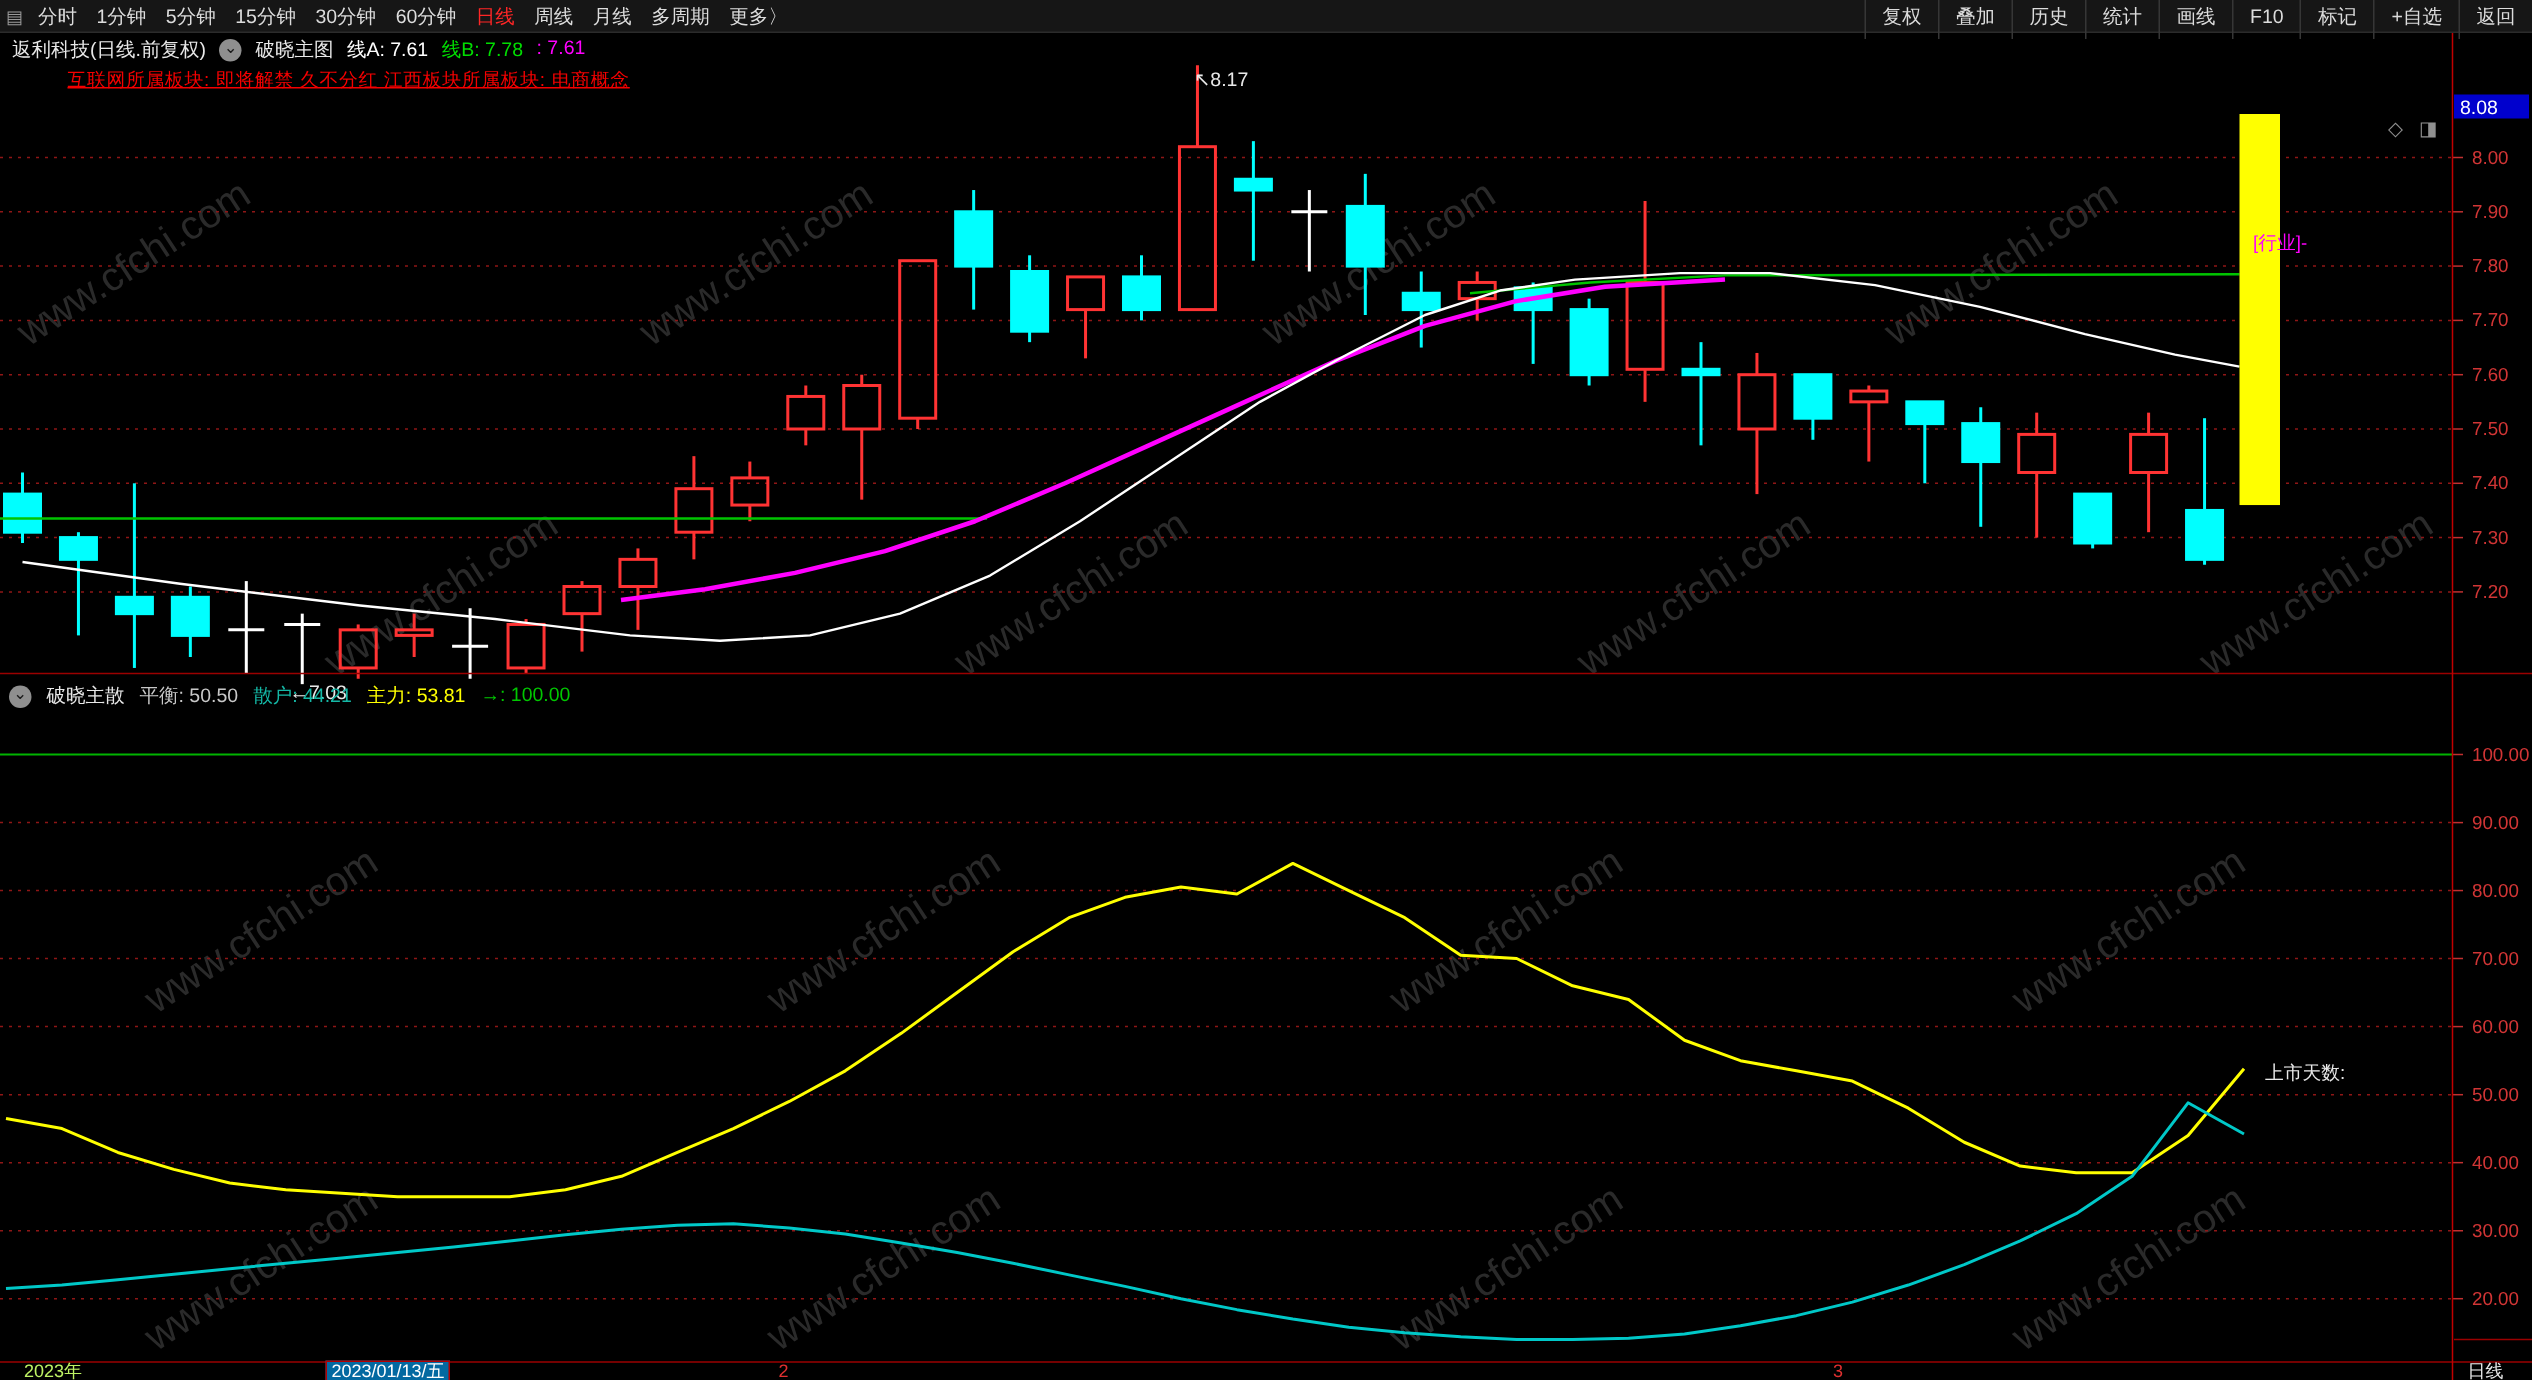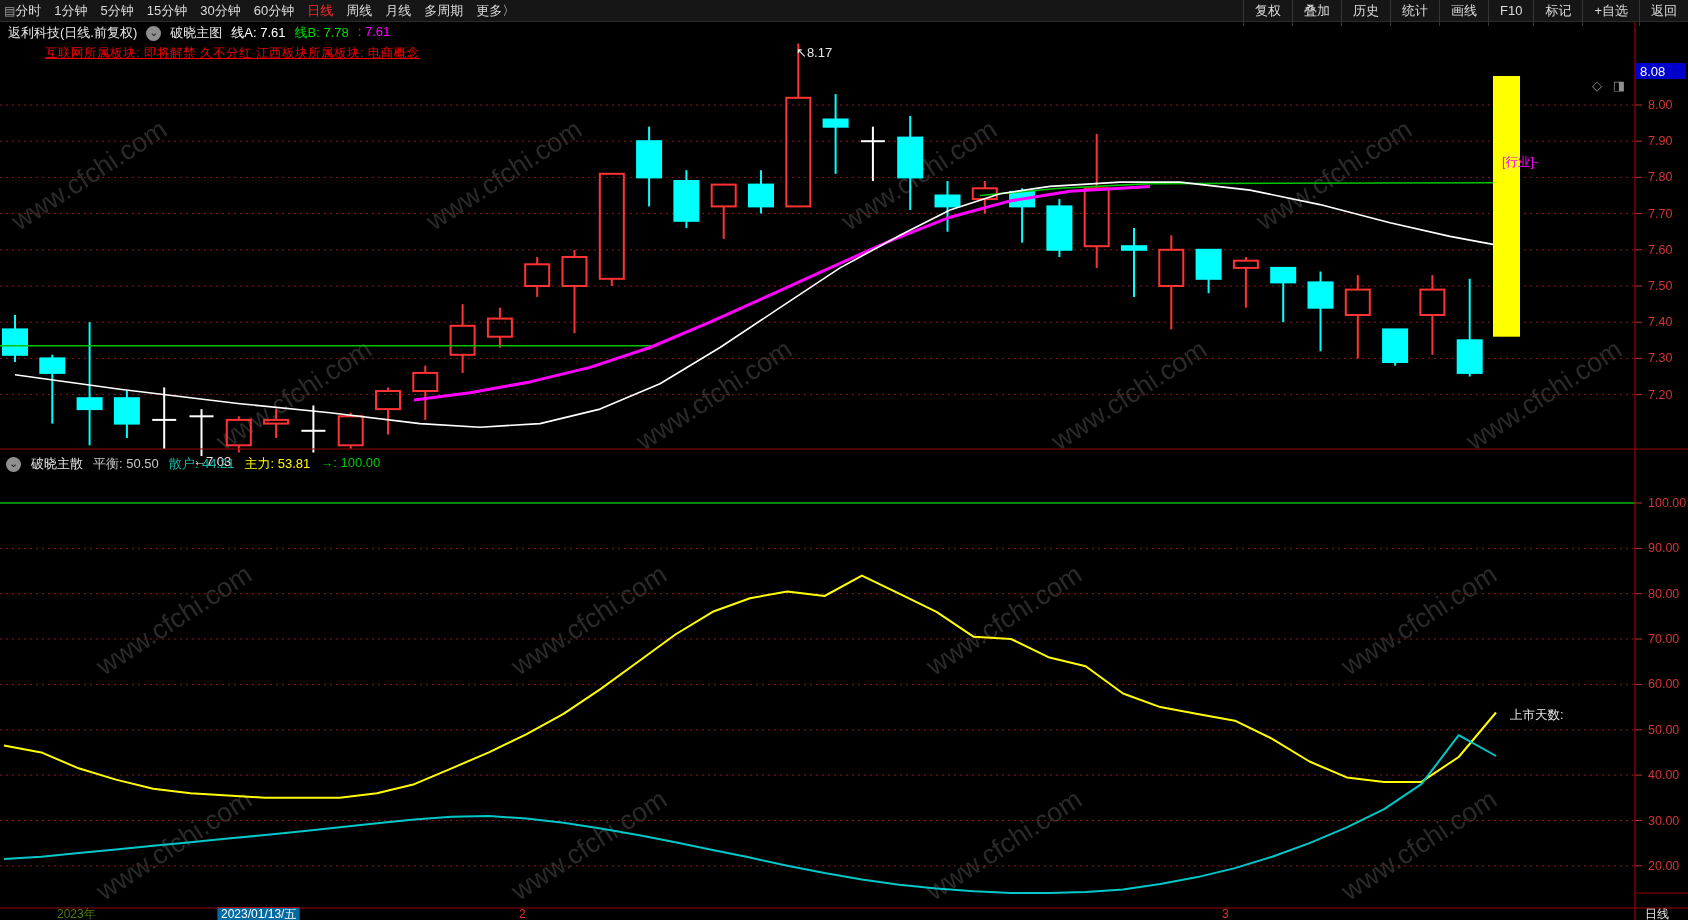--- a/index.html
+++ b/index.html
@@ -2,39 +2,39 @@
 <html><head>
 <meta charset="utf-8">
 <style>
   html,body{margin:0;padding:0;}
   body{width:1688px;height:920px;background:#000;overflow:hidden;position:relative;
        font-family:"Liberation Sans",sans-serif;}
   .toolbar{position:absolute;left:0;top:0;width:1688px;height:22px;background:#161616;
            border-bottom:1px solid #2b2b2b;display:flex;align-items:center;font-size:13px;
            color:#dcdcdc;z-index:3;box-sizing:border-box;}
   .app-icon{margin-left:4px;color:#9a9a9a;font-size:12px;}
-  .periods{display:flex;gap:13px;align-items:center;}
+  .periods{display:flex;gap:13px;margin-left:10px;align-items:center;}
   .menu-item{cursor:default;white-space:nowrap;}
   .menu-item.active{color:#ff2626;}
   .actions{margin-left:auto;display:flex;align-items:center;height:22px;}
   .action-item{padding:4px 11px;border-left:1px solid #363636;white-space:nowrap;height:22px;
                line-height:22px;}
   .infobar{position:absolute;top:22px;left:0;height:22px;display:flex;align-items:center;
            gap:9px;font-size:13px;color:#e8e8e8;padding-left:8px;z-index:3;}
   .circle-icon{width:15px;height:15px;border-radius:50%;background:#8f8f8f;color:#1a1a1a;
                font-size:11px;line-height:13px;text-align:center;display:inline-block;}
   .links{position:absolute;top:45px;left:45px;font-size:12.5px;color:#f50000;
          text-decoration:underline;z-index:3;letter-spacing:0.5px;}
   .corner-icons{position:absolute;top:78px;left:1592px;color:#909090;font-size:13px;z-index:3;}
   .corner-icons span{margin-right:7px;}
   .subheader{position:absolute;top:452px;left:0;height:24px;display:flex;align-items:center;
              gap:10px;padding-left:6px;font-size:13px;color:#e8e8e8;z-index:3;}
   .statusbar{position:absolute;top:908px;left:0;width:1688px;height:12px;z-index:3;
              font-size:12px;line-height:12px;}
-  .sb-year{position:absolute;left:16px;top:0;color:#4d7c0f;margin-left:41px;}
+  .sb-year{position:absolute;left:16px;top:0;color:#bef264;}
   .sb-date{position:absolute;left:217px;top:-1px;background:#0369a1;color:#fff;
            border:1px solid #b40000;padding:0 3px;height:12px;line-height:12px;}
   .sb-month{position:absolute;top:0;color:#e03030;}
   .sb-period{position:absolute;left:1645px;top:0;color:#e8e8e8;}
   .watermark{position:absolute;color:#8a8a8a;opacity:0.3;font-size:27px;
              transform:rotate(-33deg);white-space:nowrap;z-index:1;}
   #chart{position:absolute;left:0;top:0;z-index:2;}
 </style>
 </head>
 <body>

